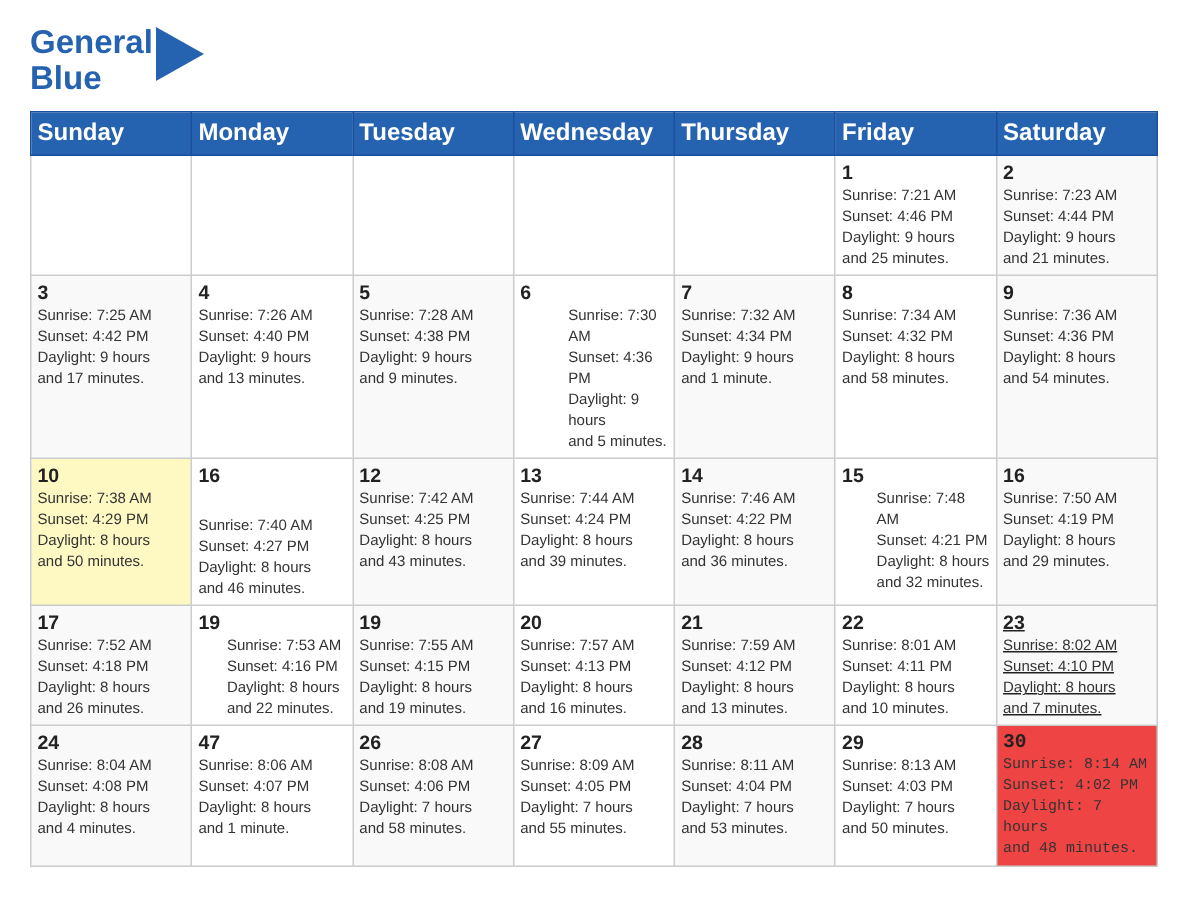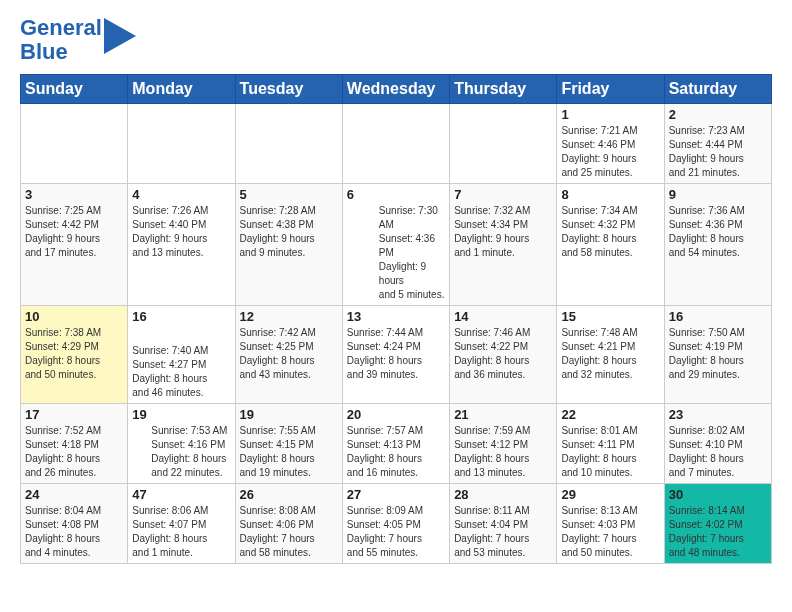--- a/index.html
+++ b/index.html
@@ -159,21 +159,21 @@
           </td>
           <td style="background: rgb(249, 249, 249);">
             <span class="day-num">14</span>
             <div class="day-info" style="white-space: pre-line;">Sunrise: 7:46 AM
 Sunset: 4:22 PM
 Daylight: 8 hours
 and 36 minutes.</div>
           </td>
           <td>
             <span class="day-num">15</span>
-            <div class="day-info" style="white-space: pre-line;">Sunrise: 7:48 AM
+            <div class="day-info" style="white-space: pre-line; margin-left: 23px;">Sunrise: 7:48 AM
 Sunset: 4:21 PM
 Daylight: 8 hours
 and 32 minutes.</div>
           </td>
           <td style="background: rgb(249, 249, 249);">
             <span class="day-num">16</span>
             <div class="day-info" style="white-space: pre-line;">Sunrise: 7:50 AM
 Sunset: 4:19 PM
 Daylight: 8 hours
 and 29 minutes.</div>
@@ -215,21 +215,21 @@
 Daylight: 8 hours
 and 13 minutes.</div>
           </td>
           <td>
             <span class="day-num">22</span>
             <div class="day-info" style="white-space: pre-line;">Sunrise: 8:01 AM
 Sunset: 4:11 PM
 Daylight: 8 hours
 and 10 minutes.</div>
           </td>
-          <td style="background: rgb(249, 249, 249);">
+          <td style="background: rgb(249, 249, 249); text-decoration: underline;">
             <span class="day-num">23</span>
             <div class="day-info" style="white-space: pre-line;">Sunrise: 8:02 AM
 Sunset: 4:10 PM
 Daylight: 8 hours
 and 7 minutes.</div>
           </td>
         </tr>
         <tr>
           <td style="background: rgb(249, 249, 249);">
             <span class="day-num">24</span>
@@ -266,21 +266,21 @@
 Daylight: 7 hours
 and 53 minutes.</div>
           </td>
           <td>
             <span class="day-num">29</span>
             <div class="day-info" style="white-space: pre-line;">Sunrise: 8:13 AM
 Sunset: 4:03 PM
 Daylight: 7 hours
 and 50 minutes.</div>
           </td>
-          <td style="background: #14b8a6;">
+          <td style="background: #ef4444; font-family: Liberation Mono, monospace;">
             <span class="day-num">30</span>
             <div class="day-info" style="white-space: pre-line;">Sunrise: 8:14 AM
 Sunset: 4:02 PM
 Daylight: 7 hours
 and 48 minutes.</div>
           </td>
         </tr>
       </tbody>
   </table>
 </div>

